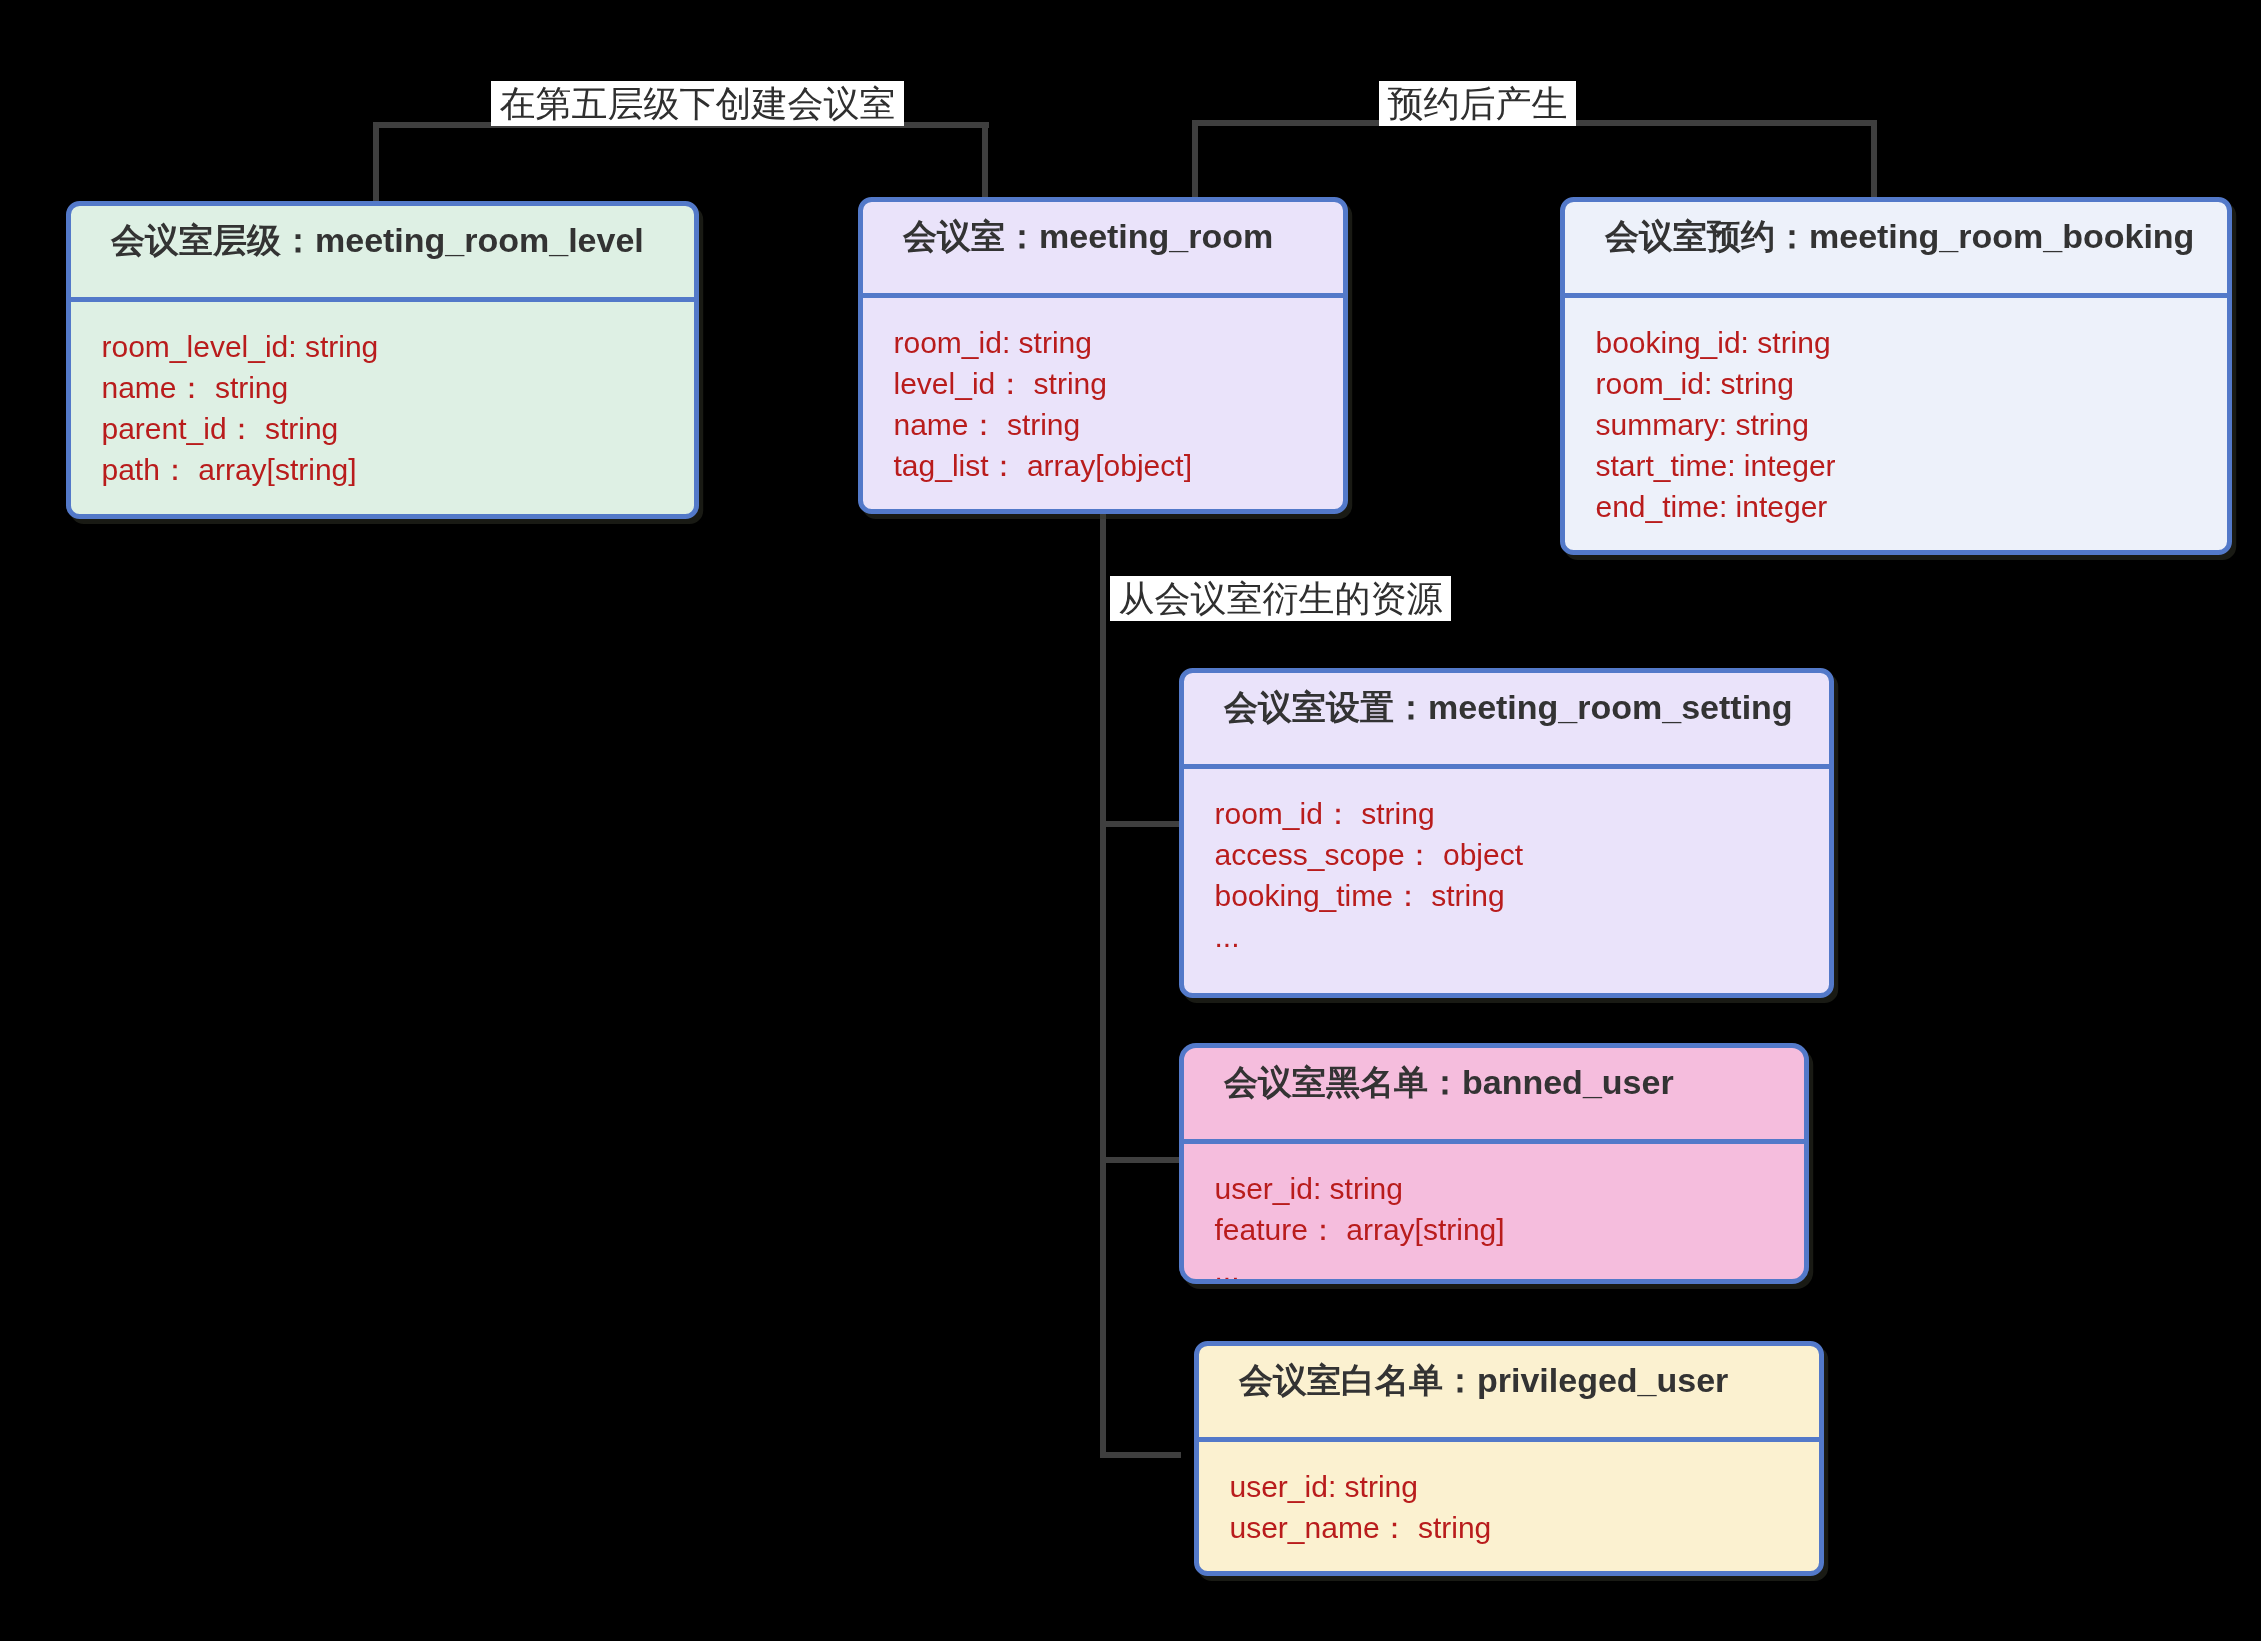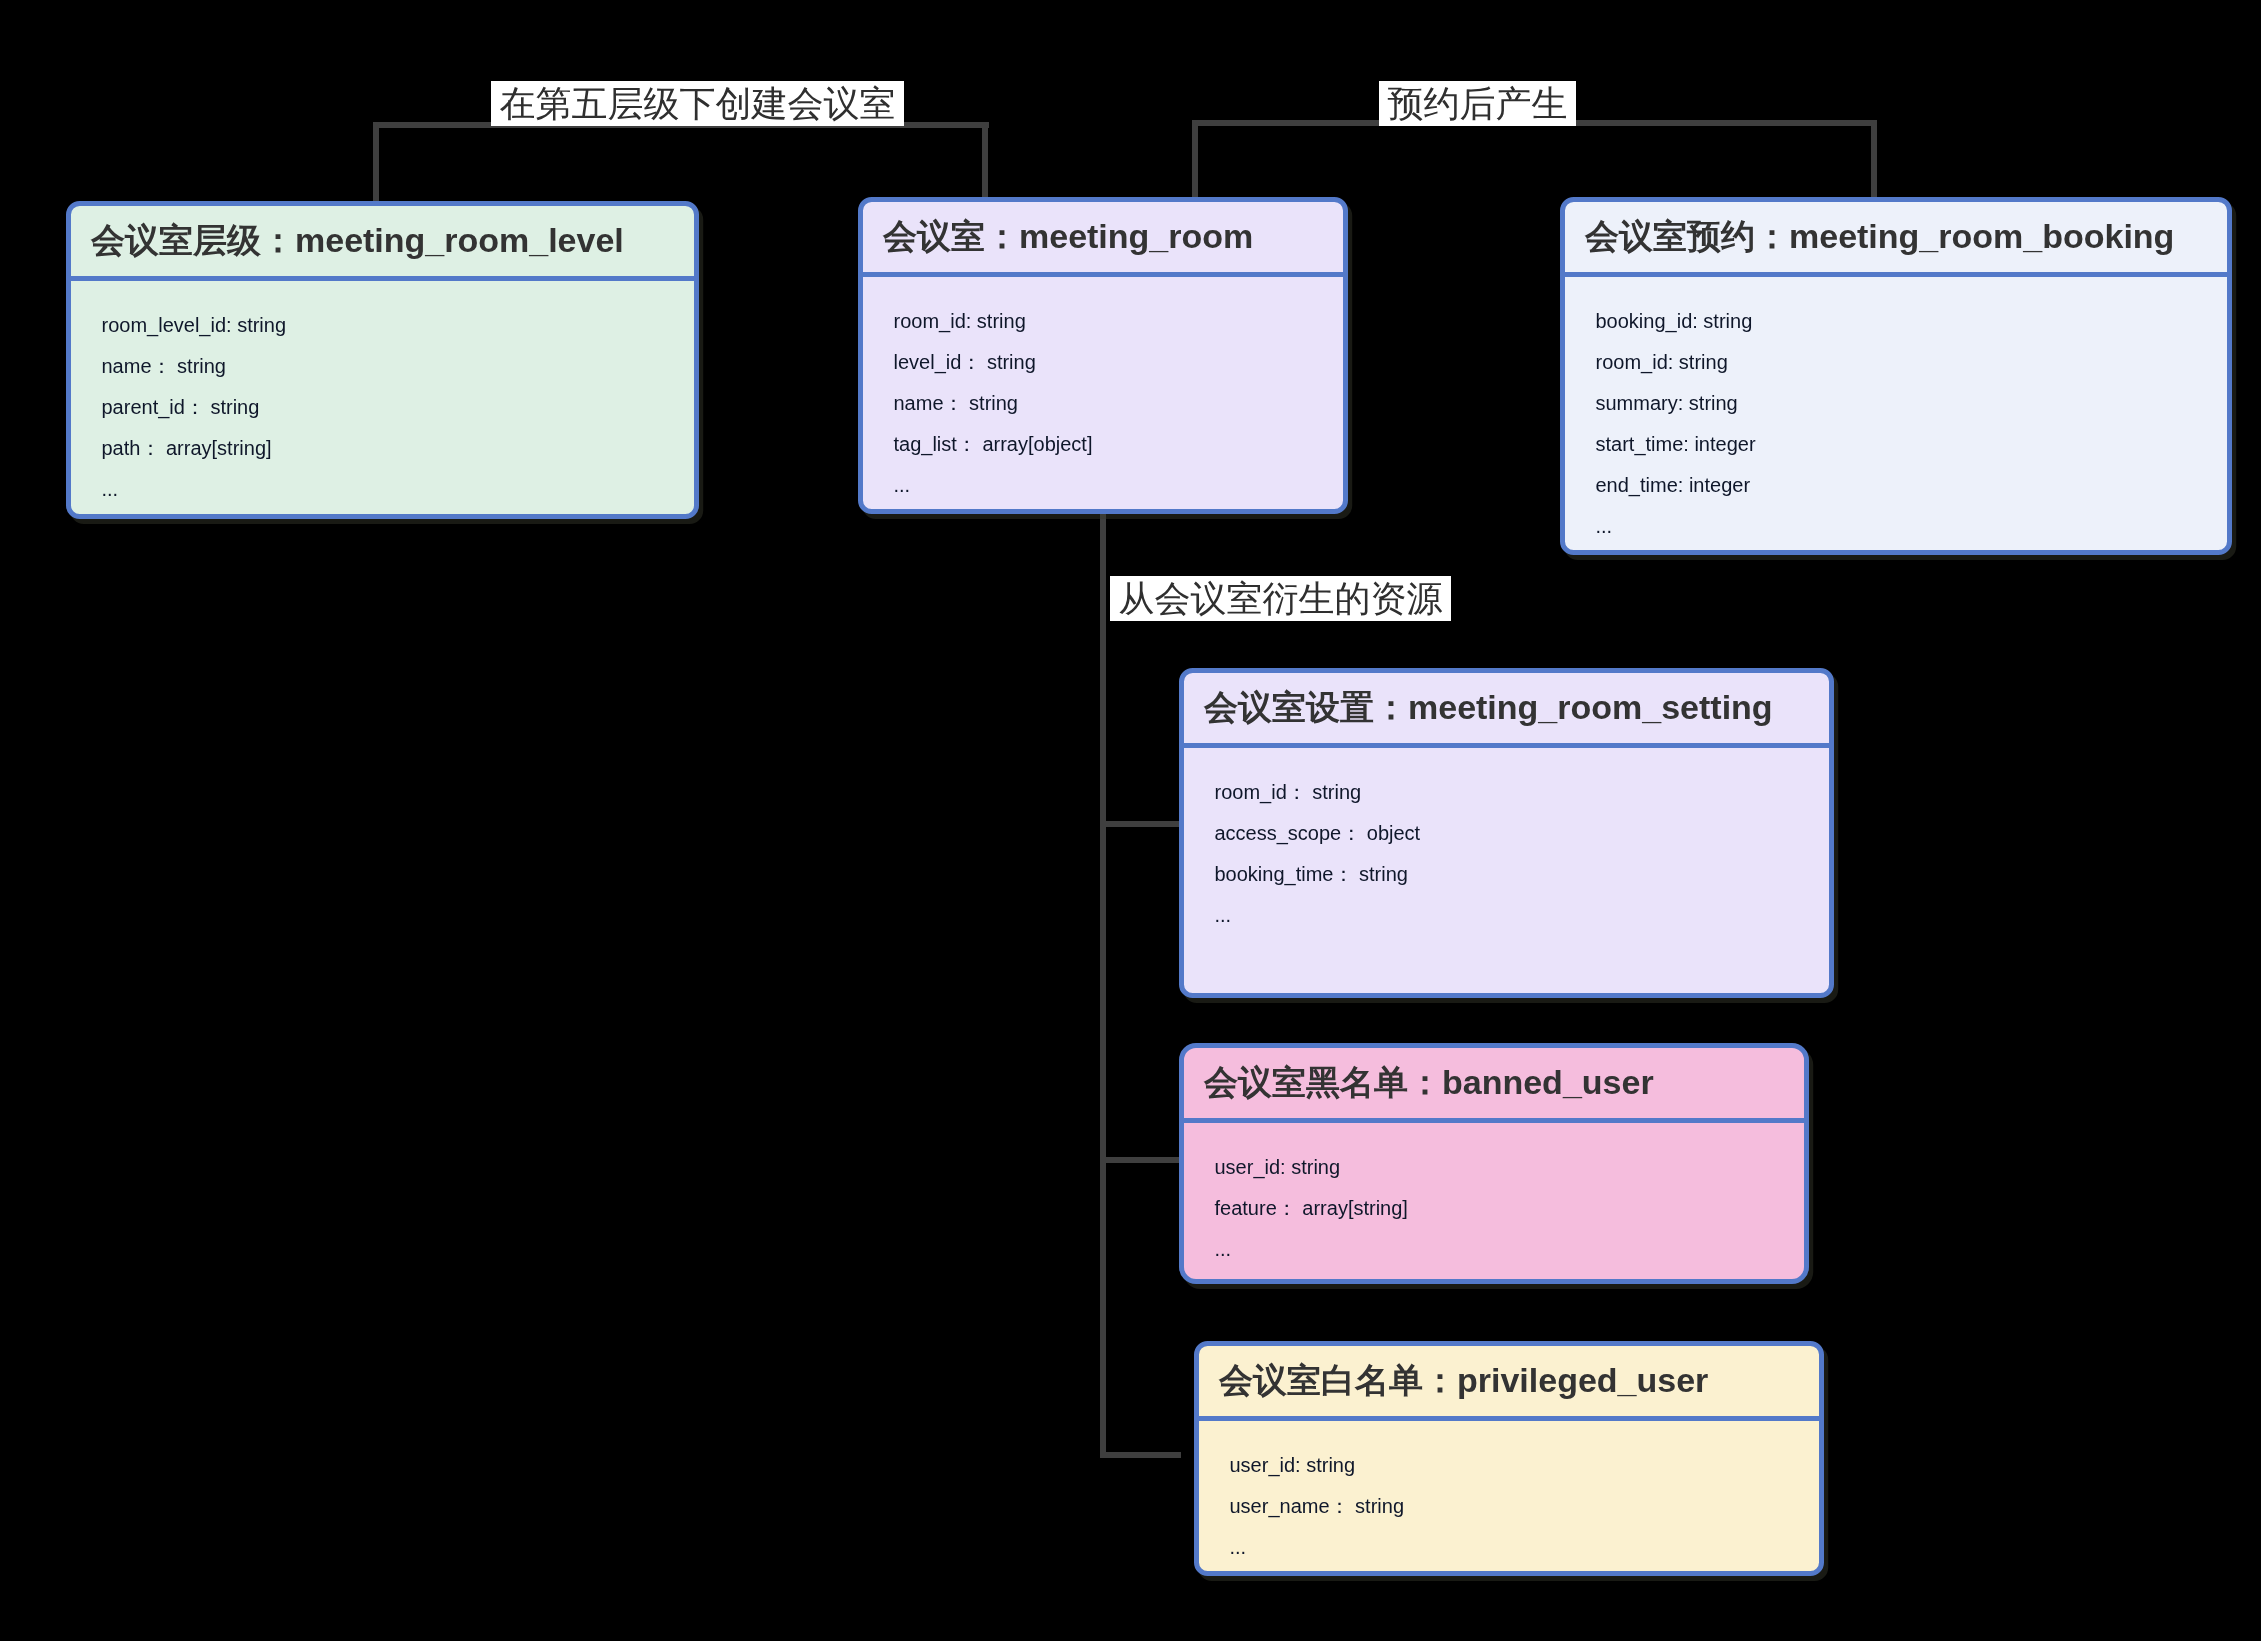--- a/index.html
+++ b/index.html
@@ -31,34 +31,34 @@
   .entity{
     position:absolute;
     box-sizing:border-box;
     border:5.1px solid #5379c9;
     border-radius:13.6px;
     box-shadow:4.2px 5.1px 0 rgba(55,58,45,0.45);
     overflow:hidden;
   }
   .entity-title{
     box-sizing:border-box;
-    height:75px;
+    height:96px;
     line-height:69px;
     border-bottom:5.1px solid #5379c9;
     font-weight:bold;
     font-size:34px;
     color:#333333;
-    padding-left:20px;
+    padding-left:40px;
     white-space:nowrap;
   }
   .entity-body{
     padding:24px 20.3px 0 30.5px;
-    font-size:20px;
+    font-size:30px;
     line-height:41px;
-    color:#0f172a;
+    color:#b91c1c;
   }
   .field{white-space:nowrap;}
 
   
   .e-level      {left:66px;   top:201px;  width:633px; height:318px;}
   .e-room       {left:858px; top:197px;  width:490px; height:317px;}
   .e-booking    {left:1560px; top:197px;  width:672px; height:358px;}
   .e-setting    {left:1179px; top:668px;  width:655px; height:330px;}
   .e-banned     {left:1179px; top:1043px; width:630px; height:241px;border-radius:17px;}
   .e-privileged {left:1179px; top:1341px; width:630px; height:235px;margin-left:15px;}

